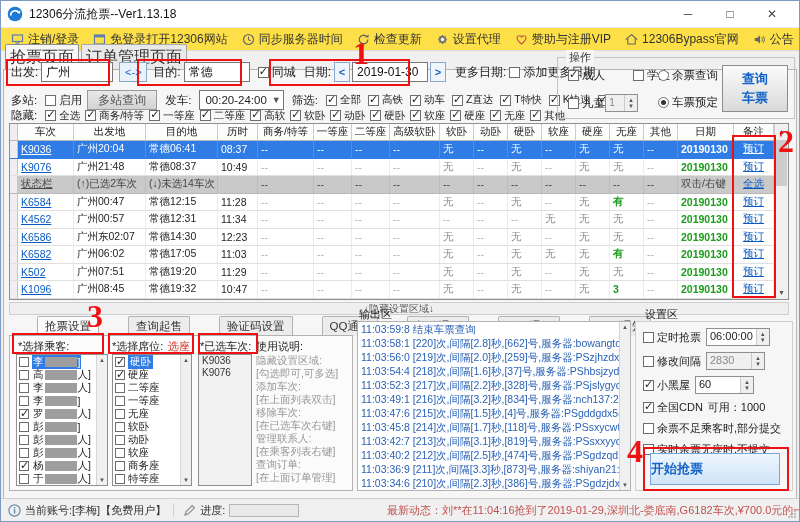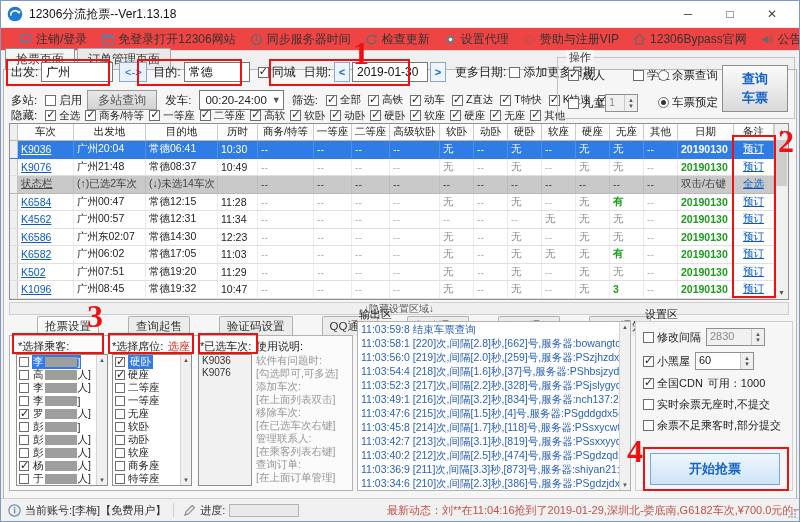--- a/index.html
+++ b/index.html
@@ -11,30 +11,30 @@
   
   .titlebar{position:absolute;top:0;left:0;right:0;height:26px;background:#ffffff;
             display:flex;align-items:center;padding:0 6px;}
   .appicon{width:16px;height:16px;margin-right:6px;display:inline-flex;}
   .apptitle{font-size:12px;color:#111;}
   .winctrl{margin-left:auto;display:flex;}
   .winbtn{width:42px;height:24px;display:flex;align-items:center;justify-content:center;
           color:#444;font-size:12px;}
 
   
-  .toolbar{position:absolute;top:26px;left:0;right:0;height:24px;background:#ef4444;
+  .toolbar{position:absolute;top:26px;left:0;right:0;height:24px;background:#fde047;
            border-top:1px solid #e8e8e8;border-bottom:1px solid #dadada;
-           display:flex;align-items:center;padding:0 12px;white-space:nowrap;overflow:hidden;}
+           display:flex;align-items:center;padding:0 4px;white-space:nowrap;overflow:hidden;}
   .titem{display:inline-flex;align-items:center;gap:4px;padding:0 6px;height:20px;color:#333;font-size:12px;}
   .ticon{width:13px;height:13px;display:inline-flex;}
   .tsep{width:1px;height:14px;background:#d2d2d2;margin:0 1px;}
 
   
   .maintabs{position:absolute;top:51px;left:4px;display:flex;align-items:flex-end;height:18px;}
-  .mtab{padding:2px 10px 2px;font-size:12px;border:1px solid #a8a8a8;border-bottom:none;
+  .mtab{padding:2px 4px 2px;font-size:16px;border:1px solid #a8a8a8;border-bottom:none;
         background:#e9e9e9;margin-right:2px;border-radius:2px 2px 0 0;color:#333;}
   .mtab.active{background:#f6f6f6;border-color:#8f8f8f;}
   .page{position:absolute;top:68px;left:2px;width:794px;height:430px;background:#f6f6f6;
         border:1px solid #b5b5b5;}
 
   
   .qrow{position:absolute;display:flex;align-items:center;}
   .qlabel{margin-right:3px;color:#222;}
   .tinput{border:1px solid #777;background:#fff;height:20px;display:flex;align-items:center;
           padding:0 4px;font-size:12px;color:#111;}
@@ -120,21 +120,21 @@
   .trainline{font-size:10px;color:#333;padding:0 3px;line-height:12px;}
   .helpline{font-size:10.5px;color:#979797;line-height:13px;white-space:nowrap;}
 
   .outlabel,.setlabel{position:absolute;font-size:11px;color:#222;}
   .obox{position:absolute;left:356px;top:320px;width:274px;height:170px;border:1px solid #b2b2b2;background:#fff;}
   .logline{font-size:10.5px;color:#2b62b8;line-height:14px;white-space:nowrap;padding:0 3px;overflow:hidden;}
   .sbox{position:absolute;left:634px;top:320px;width:158px;height:170px;border:1px solid #cfcfcf;background:#f6f6f6;}
   .setrow{display:flex;align-items:center;gap:5px;margin:6px 4px 0 7px;font-size:11px;white-space:nowrap;}
   .startbtn{position:absolute;left:14px;top:131px;width:130px;height:32px;border:1px solid #79a7dd;
             background:linear-gradient(#eef6fe,#cfe4f7);color:#1464c8;font-weight:bold;font-size:13px;
-            display:flex;align-items:center;justify-content:center;}
+            display:flex;align-items:center;}
 
   
   .statusbar{position:absolute;left:0;right:0;bottom:0;height:23px;background:#f0f0f0;
              border-top:1px solid #cfcfcf;display:flex;align-items:center;padding:0 5px;font-size:11px;color:#333;}
   .sicon{width:13px;height:13px;display:inline-flex;margin:0 4px 0 2px;}
   .ssep{width:1px;height:14px;background:#d0d0d0;margin:0 7px;}
   .progressbar{width:70px;height:13px;border:1px solid #b5b5b5;background:#e9e9e9;margin-left:4px;}
   .news{position:absolute;left:386px;top:4px;color:#c0504d;font-size:11px;white-space:nowrap;display:flex;align-items:center;gap:2px;}
   .grip{position:absolute;right:2px;bottom:2px;width:10px;height:10px;}
 
@@ -430,21 +430,21 @@
           <span class="gc" style="width: 34px;">无座</span>
           <span class="gc" style="width: 34px;">其他</span>
           <span class="gc" style="width: 56px;">日期</span>
           <span class="gc" style="width: 40px;">备注</span>
         </div>
         <div class="trow selected">
           <span class="gc gstub" style="width: 8px;"></span>
           <span class="gc c-link" style="width: 56px;">K9036</span>
           <span class="gc" style="width: 72px;">广州20:04</span>
           <span class="gc" style="width: 72px;">常德06:41</span>
-          <span class="gc" style="width: 40px;">10:30</span>
+          <span class="gc" style="width: 40px;">08:37</span>
           <span class="gc c-dim" style="width: 56px;">--</span>
           <span class="gc c-dim" style="width: 38px;">--</span>
           <span class="gc c-dim" style="width: 38px;">--</span>
           <span class="gc c-dim" style="width: 50px;">--</span>
           <span class="gc c-none" style="width: 34px;">无</span>
           <span class="gc c-dim" style="width: 34px;">--</span>
           <span class="gc c-none" style="width: 34px;">无</span>
           <span class="gc c-dim" style="width: 34px;">--</span>
           <span class="gc c-none" style="width: 34px;">无</span>
           <span class="gc c-none" style="width: 34px;">无</span>
@@ -775,21 +775,21 @@
       </div>
     </div>
     <div class="lbox" style="left:188px;top:18px;width:54px;height:132px;background:#f1f1f1;">
       <div id="train-rows">
           <div class="trainline">K9036</div>
           <div class="trainline">K9076</div>
         </div>
     </div>
     <div style="position:absolute;left:246px;top:18px;width:94px;height:132px;overflow:hidden;">
       <div id="help-lines">
-          <div class="helpline">软件有问题时:</div>
+          <div class="helpline">隐藏设置区域:</div>
           <div class="helpline">[勾选即可,可多选]</div>
           <div class="helpline">添加车次:</div>
           <div class="helpline">[在上面列表双击]</div>
           <div class="helpline">移除车次:</div>
           <div class="helpline">[在已选车次右键]</div>
           <div class="helpline">管理联系人:</div>
           <div class="helpline">[在乘客列表右键]</div>
           <div class="helpline">查询订单:</div>
           <div class="helpline">[在上面订单管理]</div>
         </div>
@@ -817,20 +817,30 @@
       <span class="dn">▼</span>
     </div>
   </div>
 
   <span class="setlabel" style="left:644px;top:306px;">设置区</span>
   <div class="sbox">
     <div id="settings-rows">
         <div class="setrow">
           <span class="ck">
             <span class="cb"></span>
+            <span>定时抢票</span>
+          </span>
+          <span class="spin">
+            <span class="val" style="min-width: 44px;">06:00:00</span>
+            <span class="arrows">▲<br>▼</span>
+          </span>
+        </div>
+        <div class="setrow">
+          <span class="ck">
+            <span class="cb"></span>
             <span>修改间隔</span>
           </span>
           <span class="spin dis">
             <span class="val" style="min-width: 44px;">2830</span>
             <span class="arrows">▲<br>▼</span>
           </span>
         </div>
         <div class="setrow">
           <span class="ck">
             <span class="cb on"></span>
@@ -844,27 +854,27 @@
         <div class="setrow">
           <span class="ck">
             <span class="cb on"></span>
             <span>全国CDN</span>
           </span>
           <span>可用：1000</span>
         </div>
         <div class="setrow">
           <span class="ck">
             <span class="cb"></span>
-            <span>实时余票无座时,不提交</span>
+            <span>余票不足乘客时,部分提交</span>
           </span>
         </div>
         <div class="setrow">
           <span class="ck">
             <span class="cb"></span>
-            <span>余票不足乘客时,部分提交</span>
+            <span>实时余票无座时,不提交</span>
           </span>
         </div>
       </div>
     <div class="startbtn">
         <span id="startbtn-text">开始抢票</span>
       </div>
   </div>
 
   <div class="statusbar">
     <span class="sicon">

